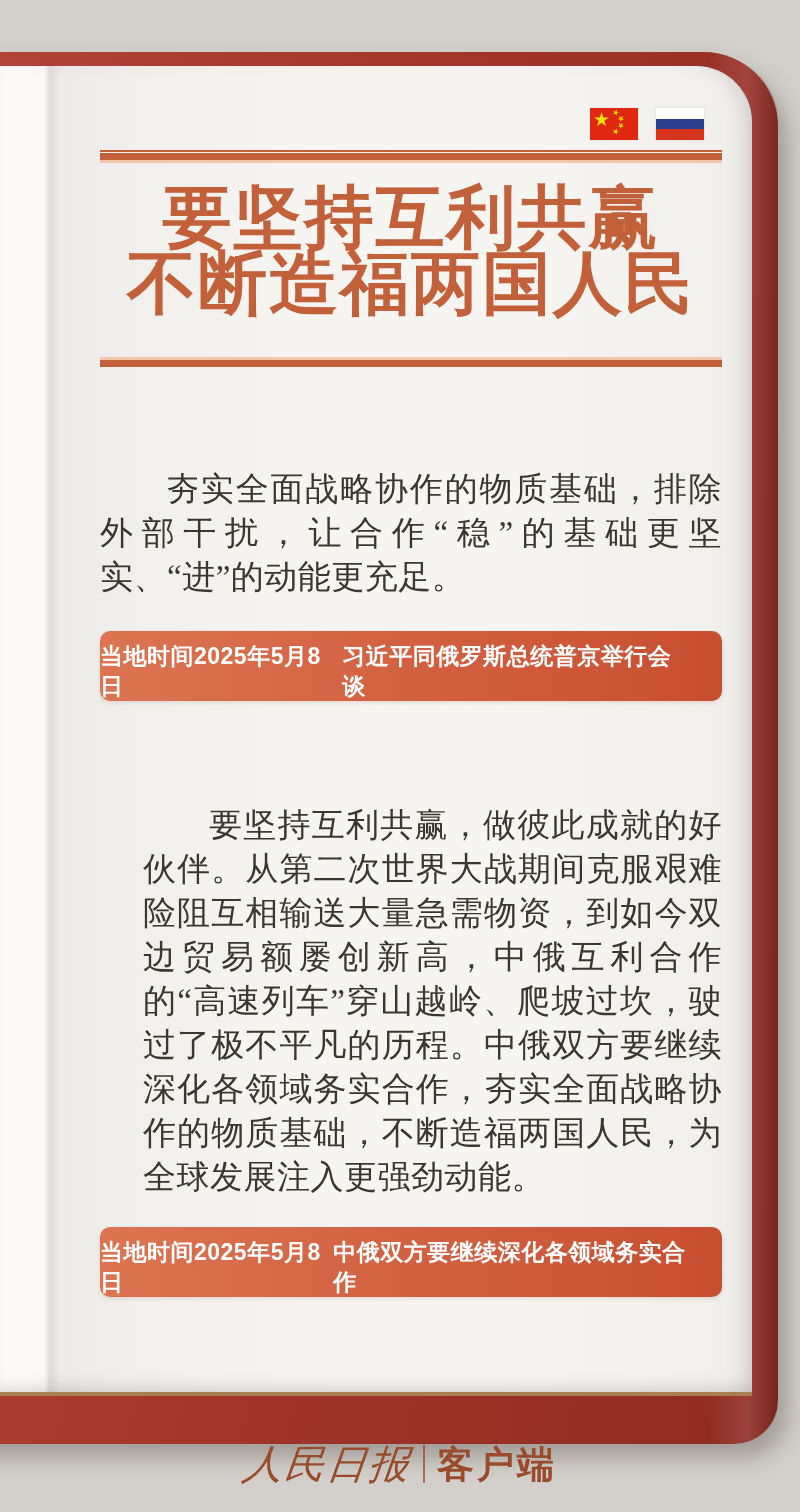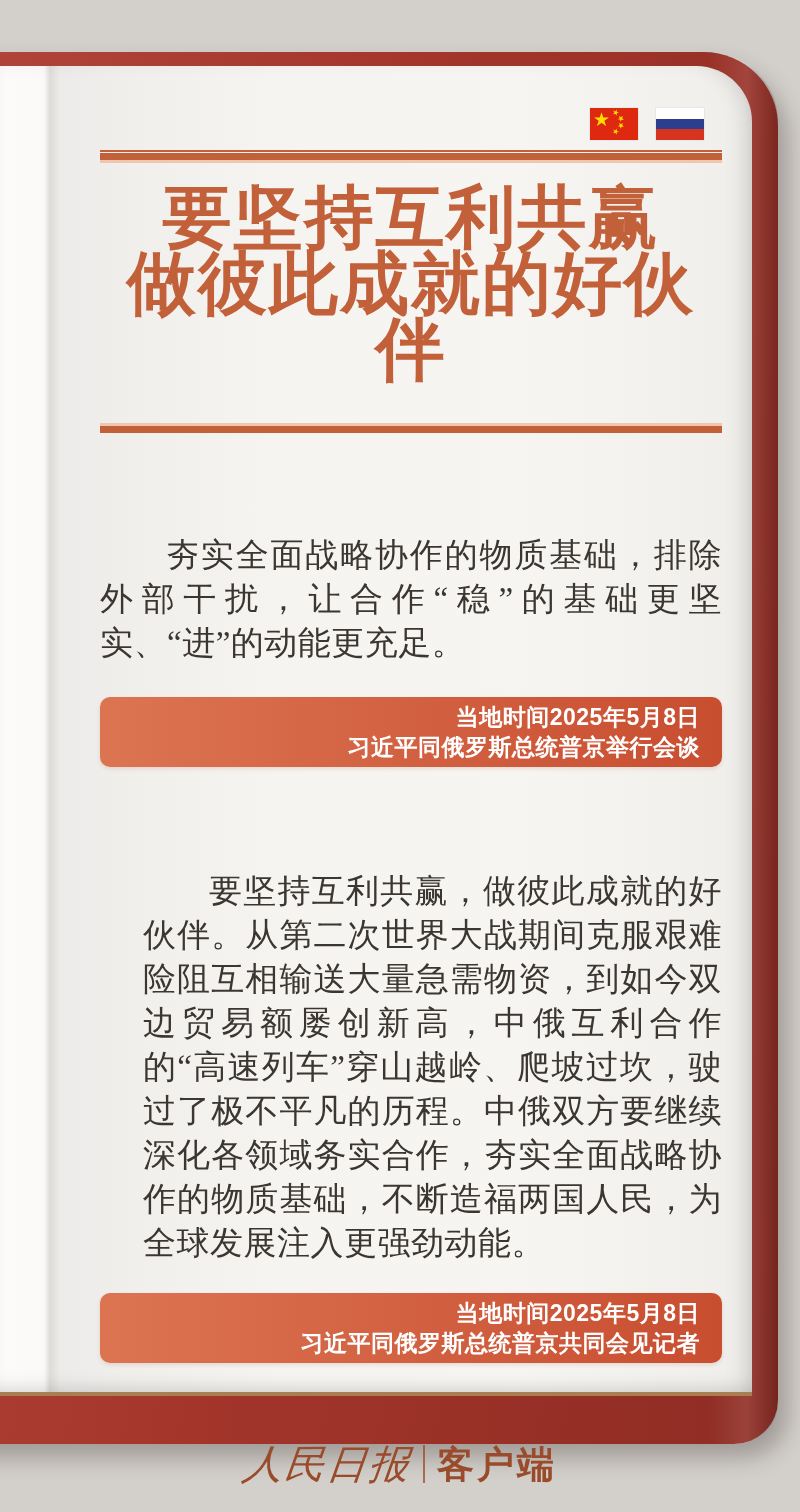--- a/index.html
+++ b/index.html
@@ -64,22 +64,22 @@
   
   .quote{font-family:"Liberation Serif","DejaVu Serif",serif;
     font-size:33px;line-height:44px;color:var(--body-text);
     text-align:justify;text-indent:2em;letter-spacing:.5px;}
   .quote-1{margin-top:100px;}
   .quote-2{margin-top:102px;margin-left:43px;}
 
   
   .banner{margin-top:32px;height:70px;width:100%;border-radius:10px;
     background:linear-gradient(to right,var(--banner-from),var(--banner-to));
-    display:flex;flex-direction:column;justify-content:center;align-items:flex-end;
-    padding-right:22px;color:var(--banner-text);
+    display:flex;flex-direction:row;justify-content:flex-end;align-items:flex-end;
+    padding-right:30px;color:var(--banner-text);
     box-shadow:0 2px 4px rgba(150,70,40,.15);}
   .banner-2{margin-top:28px;}
   .banner .line{font-size:23px;line-height:30px;font-weight:700;letter-spacing:.5px;}
 
   
   .footer{position:absolute;left:0;right:0;top:1438px;height:52px;
     display:flex;justify-content:center;align-items:center;gap:12px;color:var(--logo);}
   .brand-script{font-family:"DejaVu Serif","Liberation Serif",serif;font-style:italic;
     font-size:40px;line-height:1;transform:skewX(-6deg);letter-spacing:2px;}
   .brand-divider{width:2px;height:38px;background:var(--logo);opacity:.75;}
@@ -104,37 +104,37 @@
           <span class="star star-s3">★</span>
           <span class="star star-s4">★</span>
         </div>
         <div class="flag flag-ru"></div>
       </div>
 
       <div class="rule-top"></div>
 
       <h1 class="headline">
         <span>要坚持互利共赢</span><br>
-        <span>做彼此成就的好伙伴</span>
+        <span>不断造福两国人民</span>
       </h1>
 
       <div class="rule-bottom"></div>
 
       <p class="quote quote-1">夯实全面战略协作的物质基础，排除外部干扰，让合作“稳”的基础更坚实、“进”的动能更充足。</p>
 
       <div class="banner banner-1">
         <div class="line">当地时间2025年5月8日</div>
         <div class="line">习近平同俄罗斯总统普京举行会谈</div>
       </div>
 
       <p class="quote quote-2">要坚持互利共赢，做彼此成就的好伙伴。从第二次世界大战期间克服艰难险阻互相输送大量急需物资，到如今双边贸易额屡创新高，中俄互利合作的“高速列车”穿山越岭、爬坡过坎，驶过了极不平凡的历程。中俄双方要继续深化各领域务实合作，夯实全面战略协作的物质基础，不断造福两国人民，为全球发展注入更强劲动能。</p>
 
       <div class="banner banner-2">
         <div class="line">当地时间2025年5月8日</div>
-        <div class="line">习近平同俄罗斯总统普京共同会见记者</div>
+        <div class="line">中俄双方要继续深化各领域务实合作</div>
       </div>
 
     </div>
   </div>
 
   <div class="footer">
     <span class="brand-script">人民日报</span>
     <span class="brand-divider"></span>
     <span class="brand-suffix">客户端</span>
   </div>

